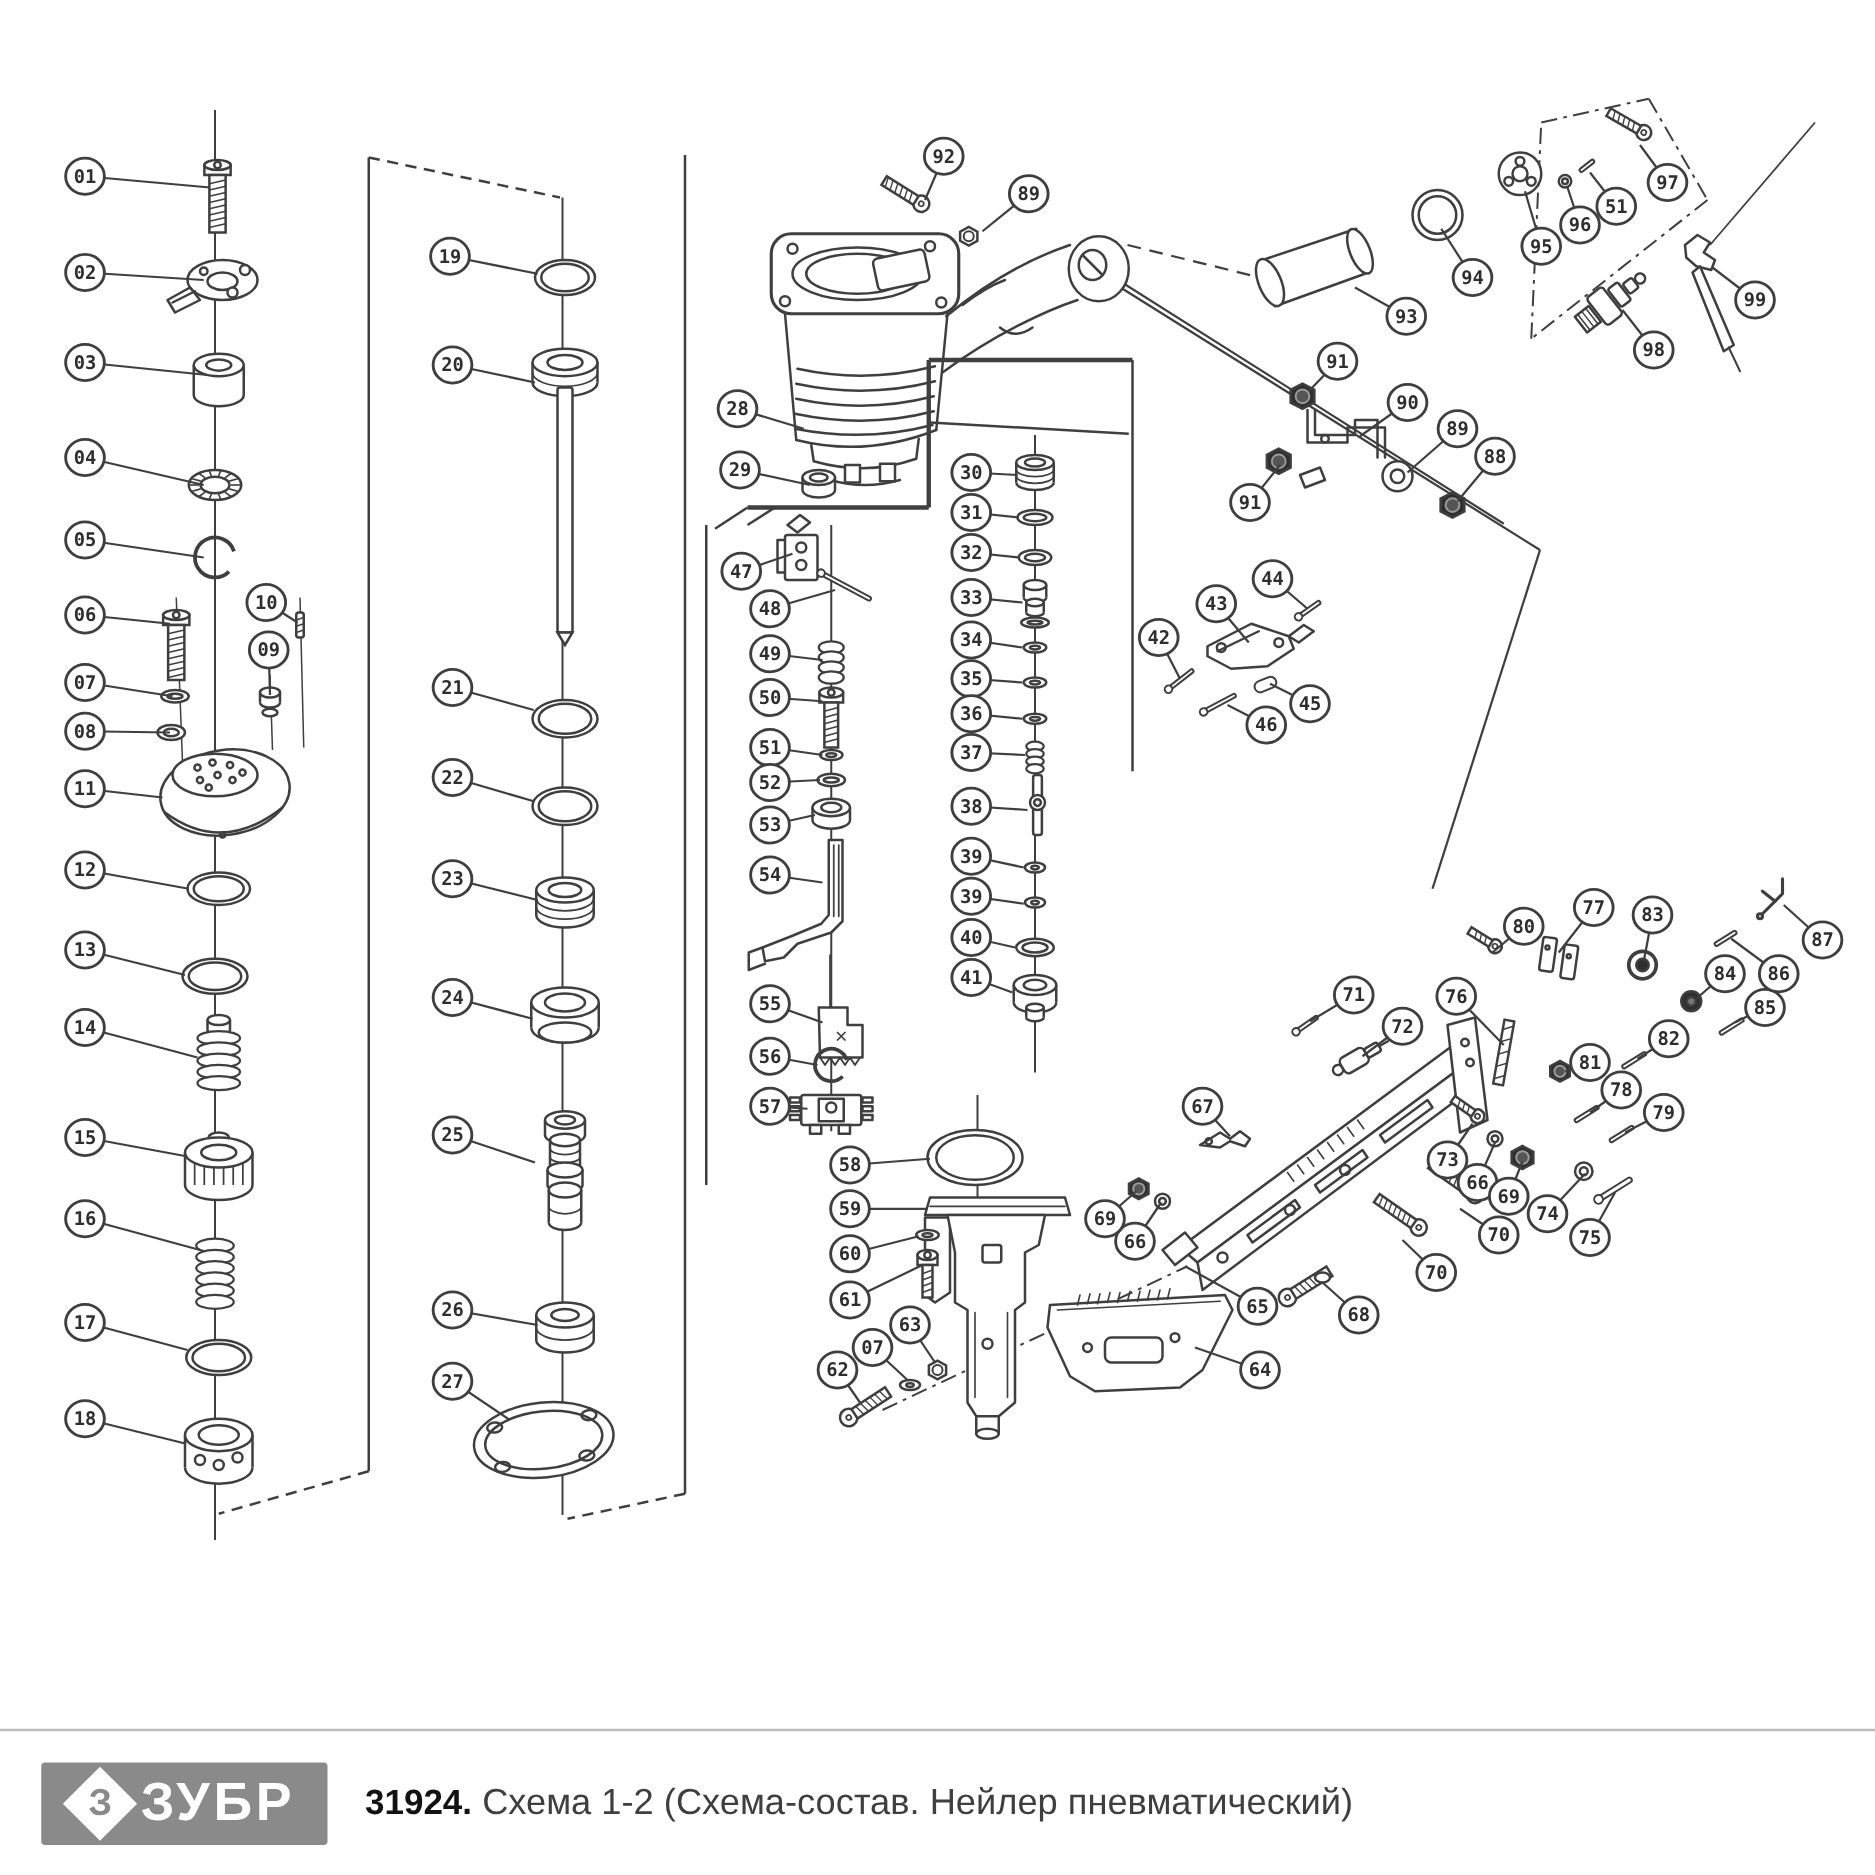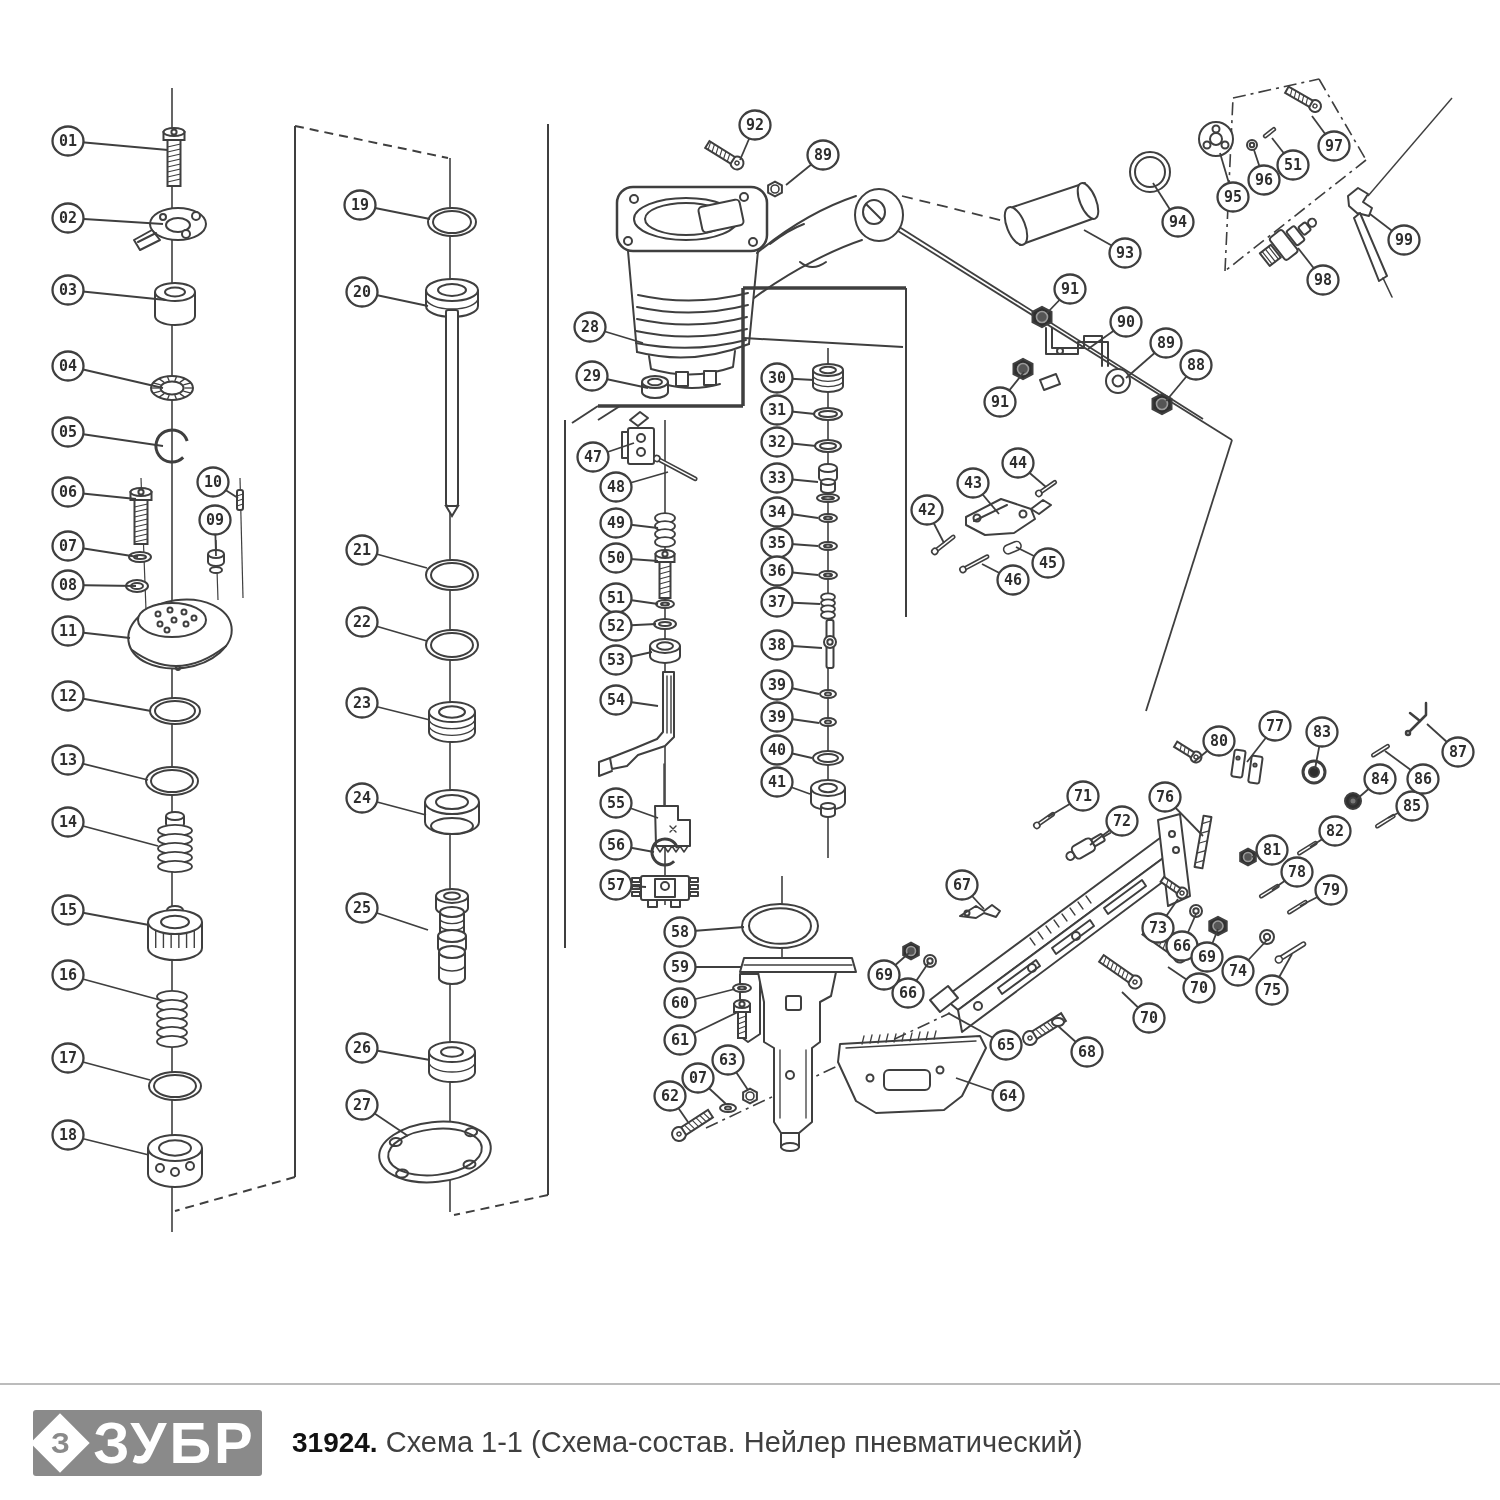--- a/index.html
+++ b/index.html
@@ -8,21 +8,21 @@
   svg{position:absolute;left:0;top:0;}
   .footer{position:absolute;left:0;top:1383px;width:1500px;height:117px;box-sizing:border-box;
           border-top:2px solid #bcbcbc;background:#fff;display:flex;align-items:center;
           gap:30px;padding-left:33px;}
   .logo{width:229px;height:66px;background:#8a8a8a;border-radius:3px;display:flex;
         align-items:center;justify-content:center;gap:12px;flex:0 0 auto;}
   .diamond{width:42px;height:42px;background:#fff;transform:rotate(45deg);display:flex;
            align-items:center;justify-content:center;flex:0 0 auto;}
   .diamond b{transform:rotate(-45deg);color:#8a8a8a;font-size:30px;font-weight:900;
              font-family:"Liberation Sans",sans-serif;line-height:1;}
-  .logo-text{color:#fff;font-weight:bold;font-size:58px;letter-spacing:3px;}
+  .logo-text{color:#fff;font-weight:bold;font-size:43px;letter-spacing:3px;}
   .caption{font-size:29px;color:#3f3f3f;white-space:nowrap;}
   .caption .code{font-weight:bold;color:#121212;font-size:28px;}
 </style>
 </head>
 <body>
 
 <div class="page">
   <svg width="1500" height="1383" viewBox="0 0 1500 1383">
     <g id="lines">
         <line x1="172" y1="88" x2="172" y2="1232" stroke="#3f3f3f" stroke-width="1.6"></line>
@@ -1479,16 +1479,16 @@
 
   <div class="footer">
     <div class="logo">
       <span class="diamond">
           <b>З</b>
         </span>
       <span class="logo-text">ЗУБР</span>
     </div>
     <div class="caption">
       <span class="code">31924.</span>
-      <span>Схема 1-1 (Схема-состав. Нейлер пневматический)</span>
+      <span>Схема 1-2 (Схема-состав. Нейлер пневматический)</span>
     </div>
   </div>
 </div>
 
 </body></html>

